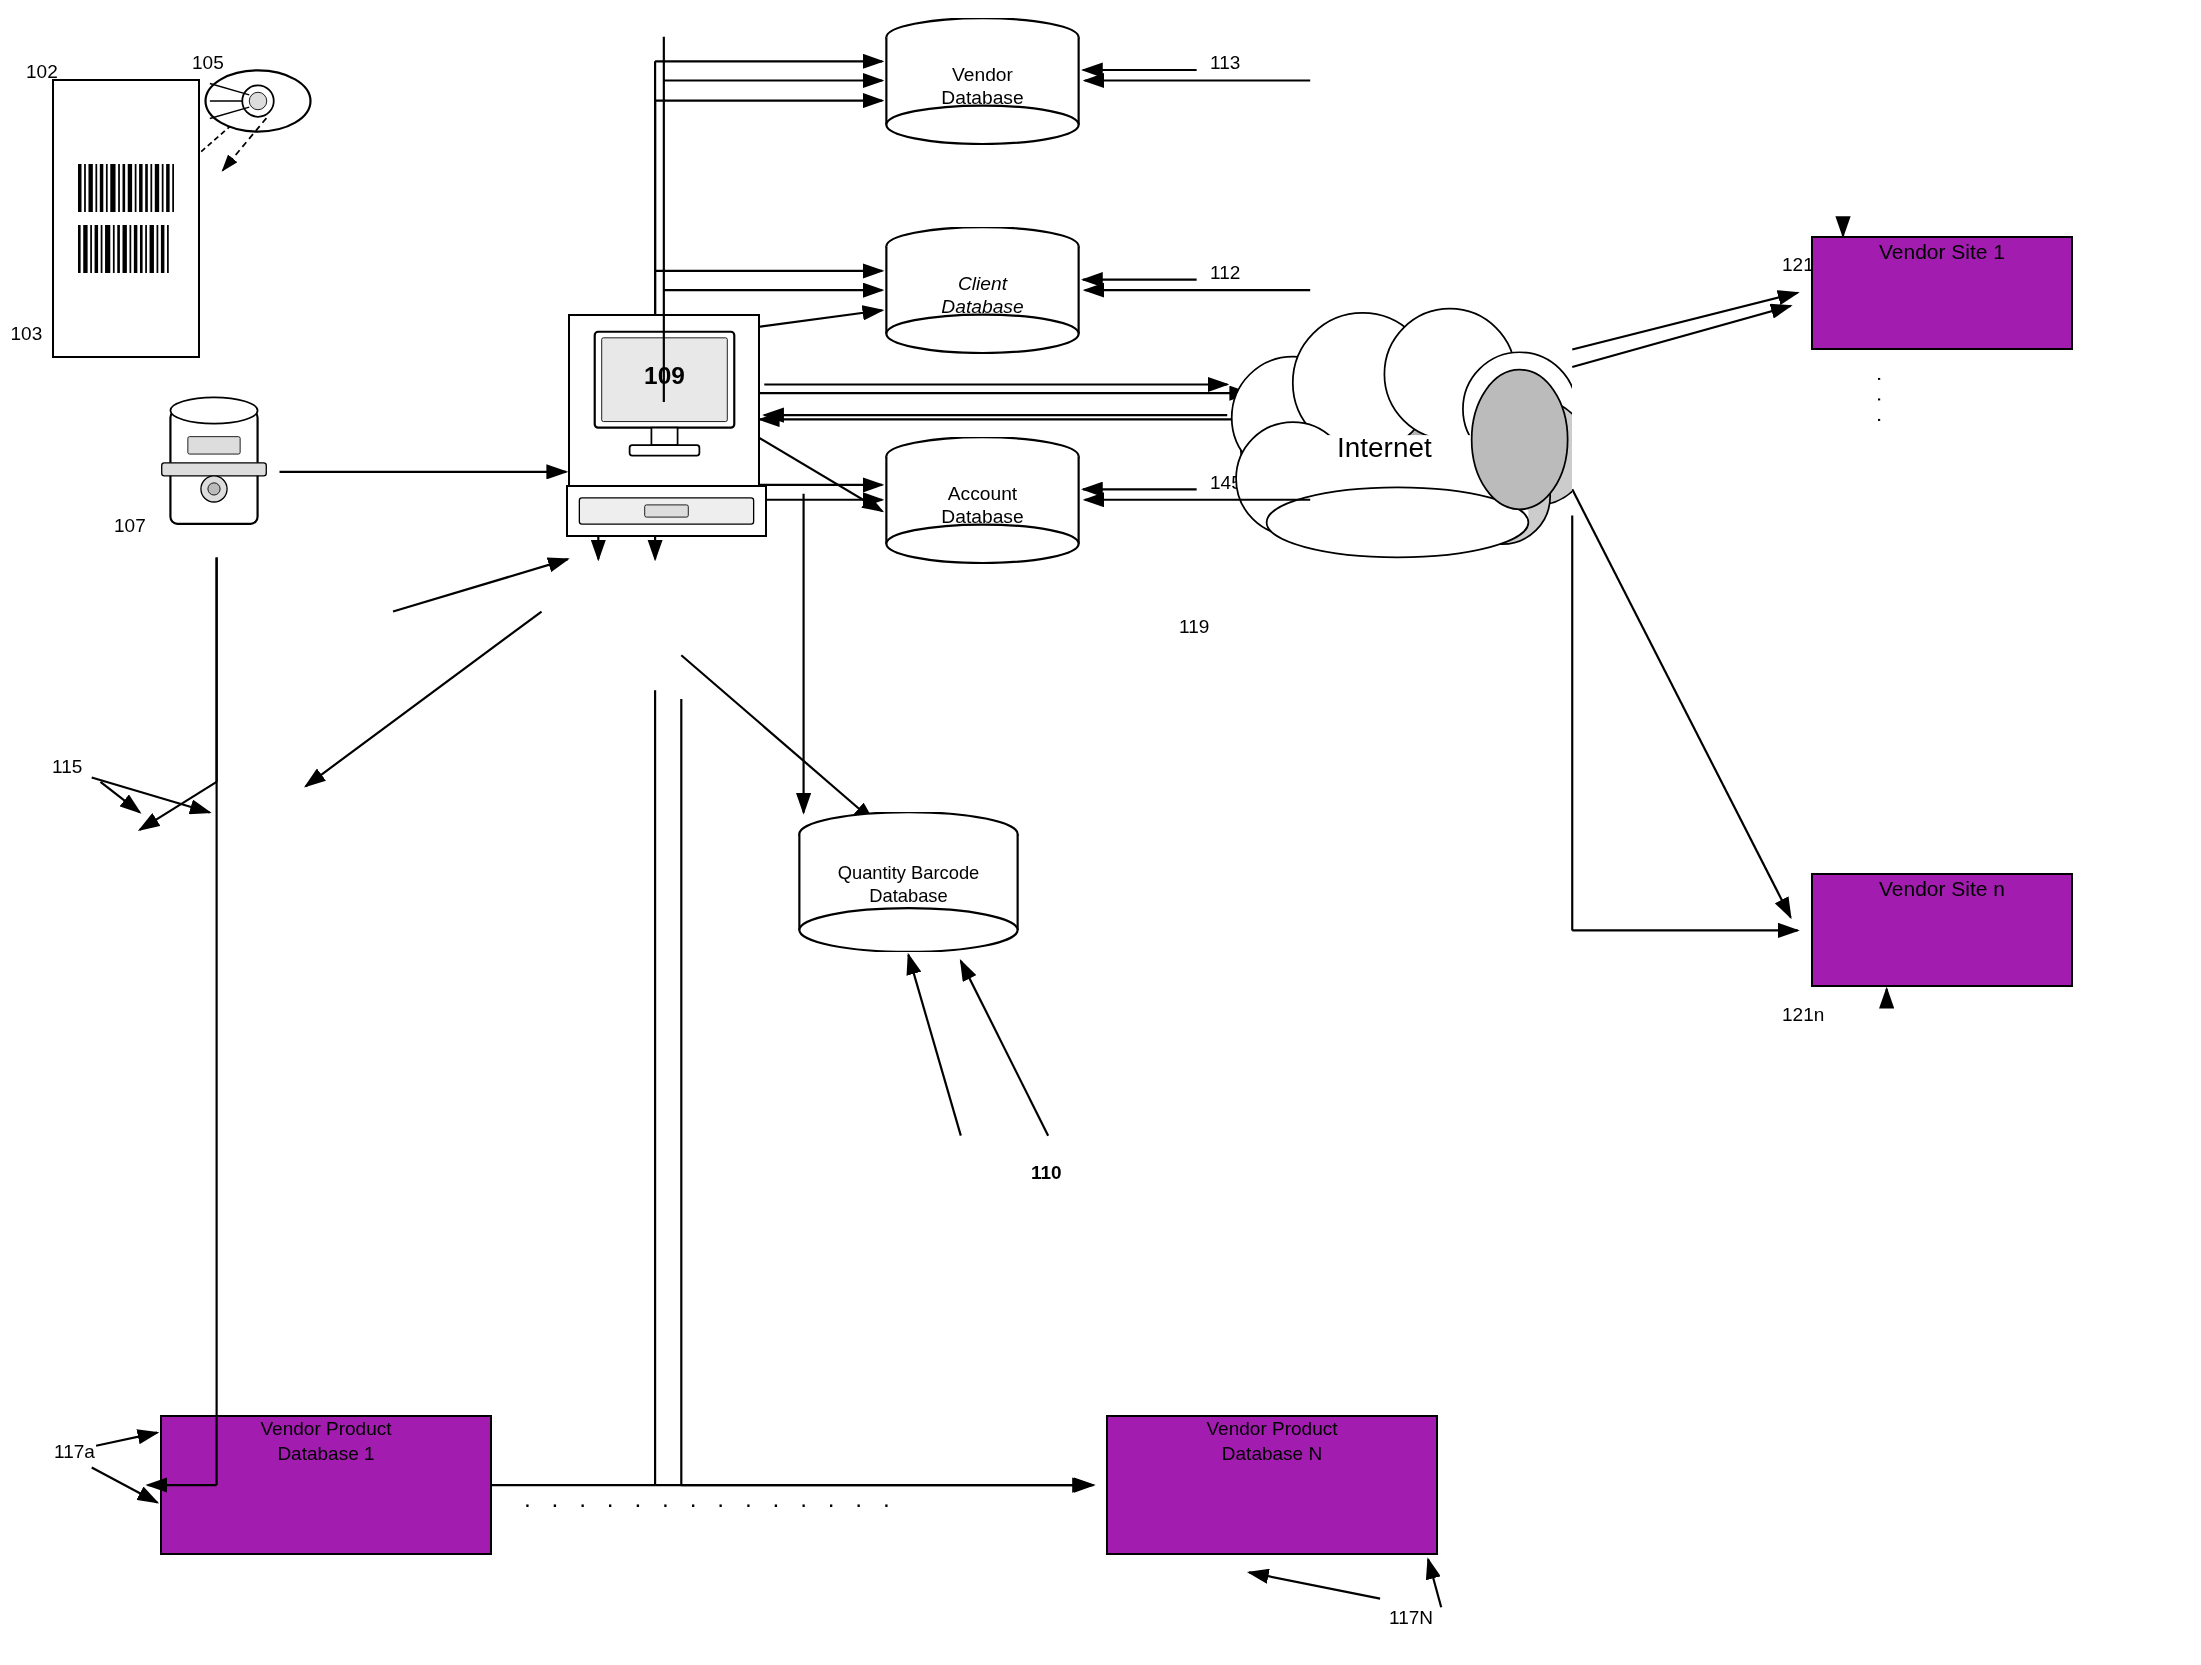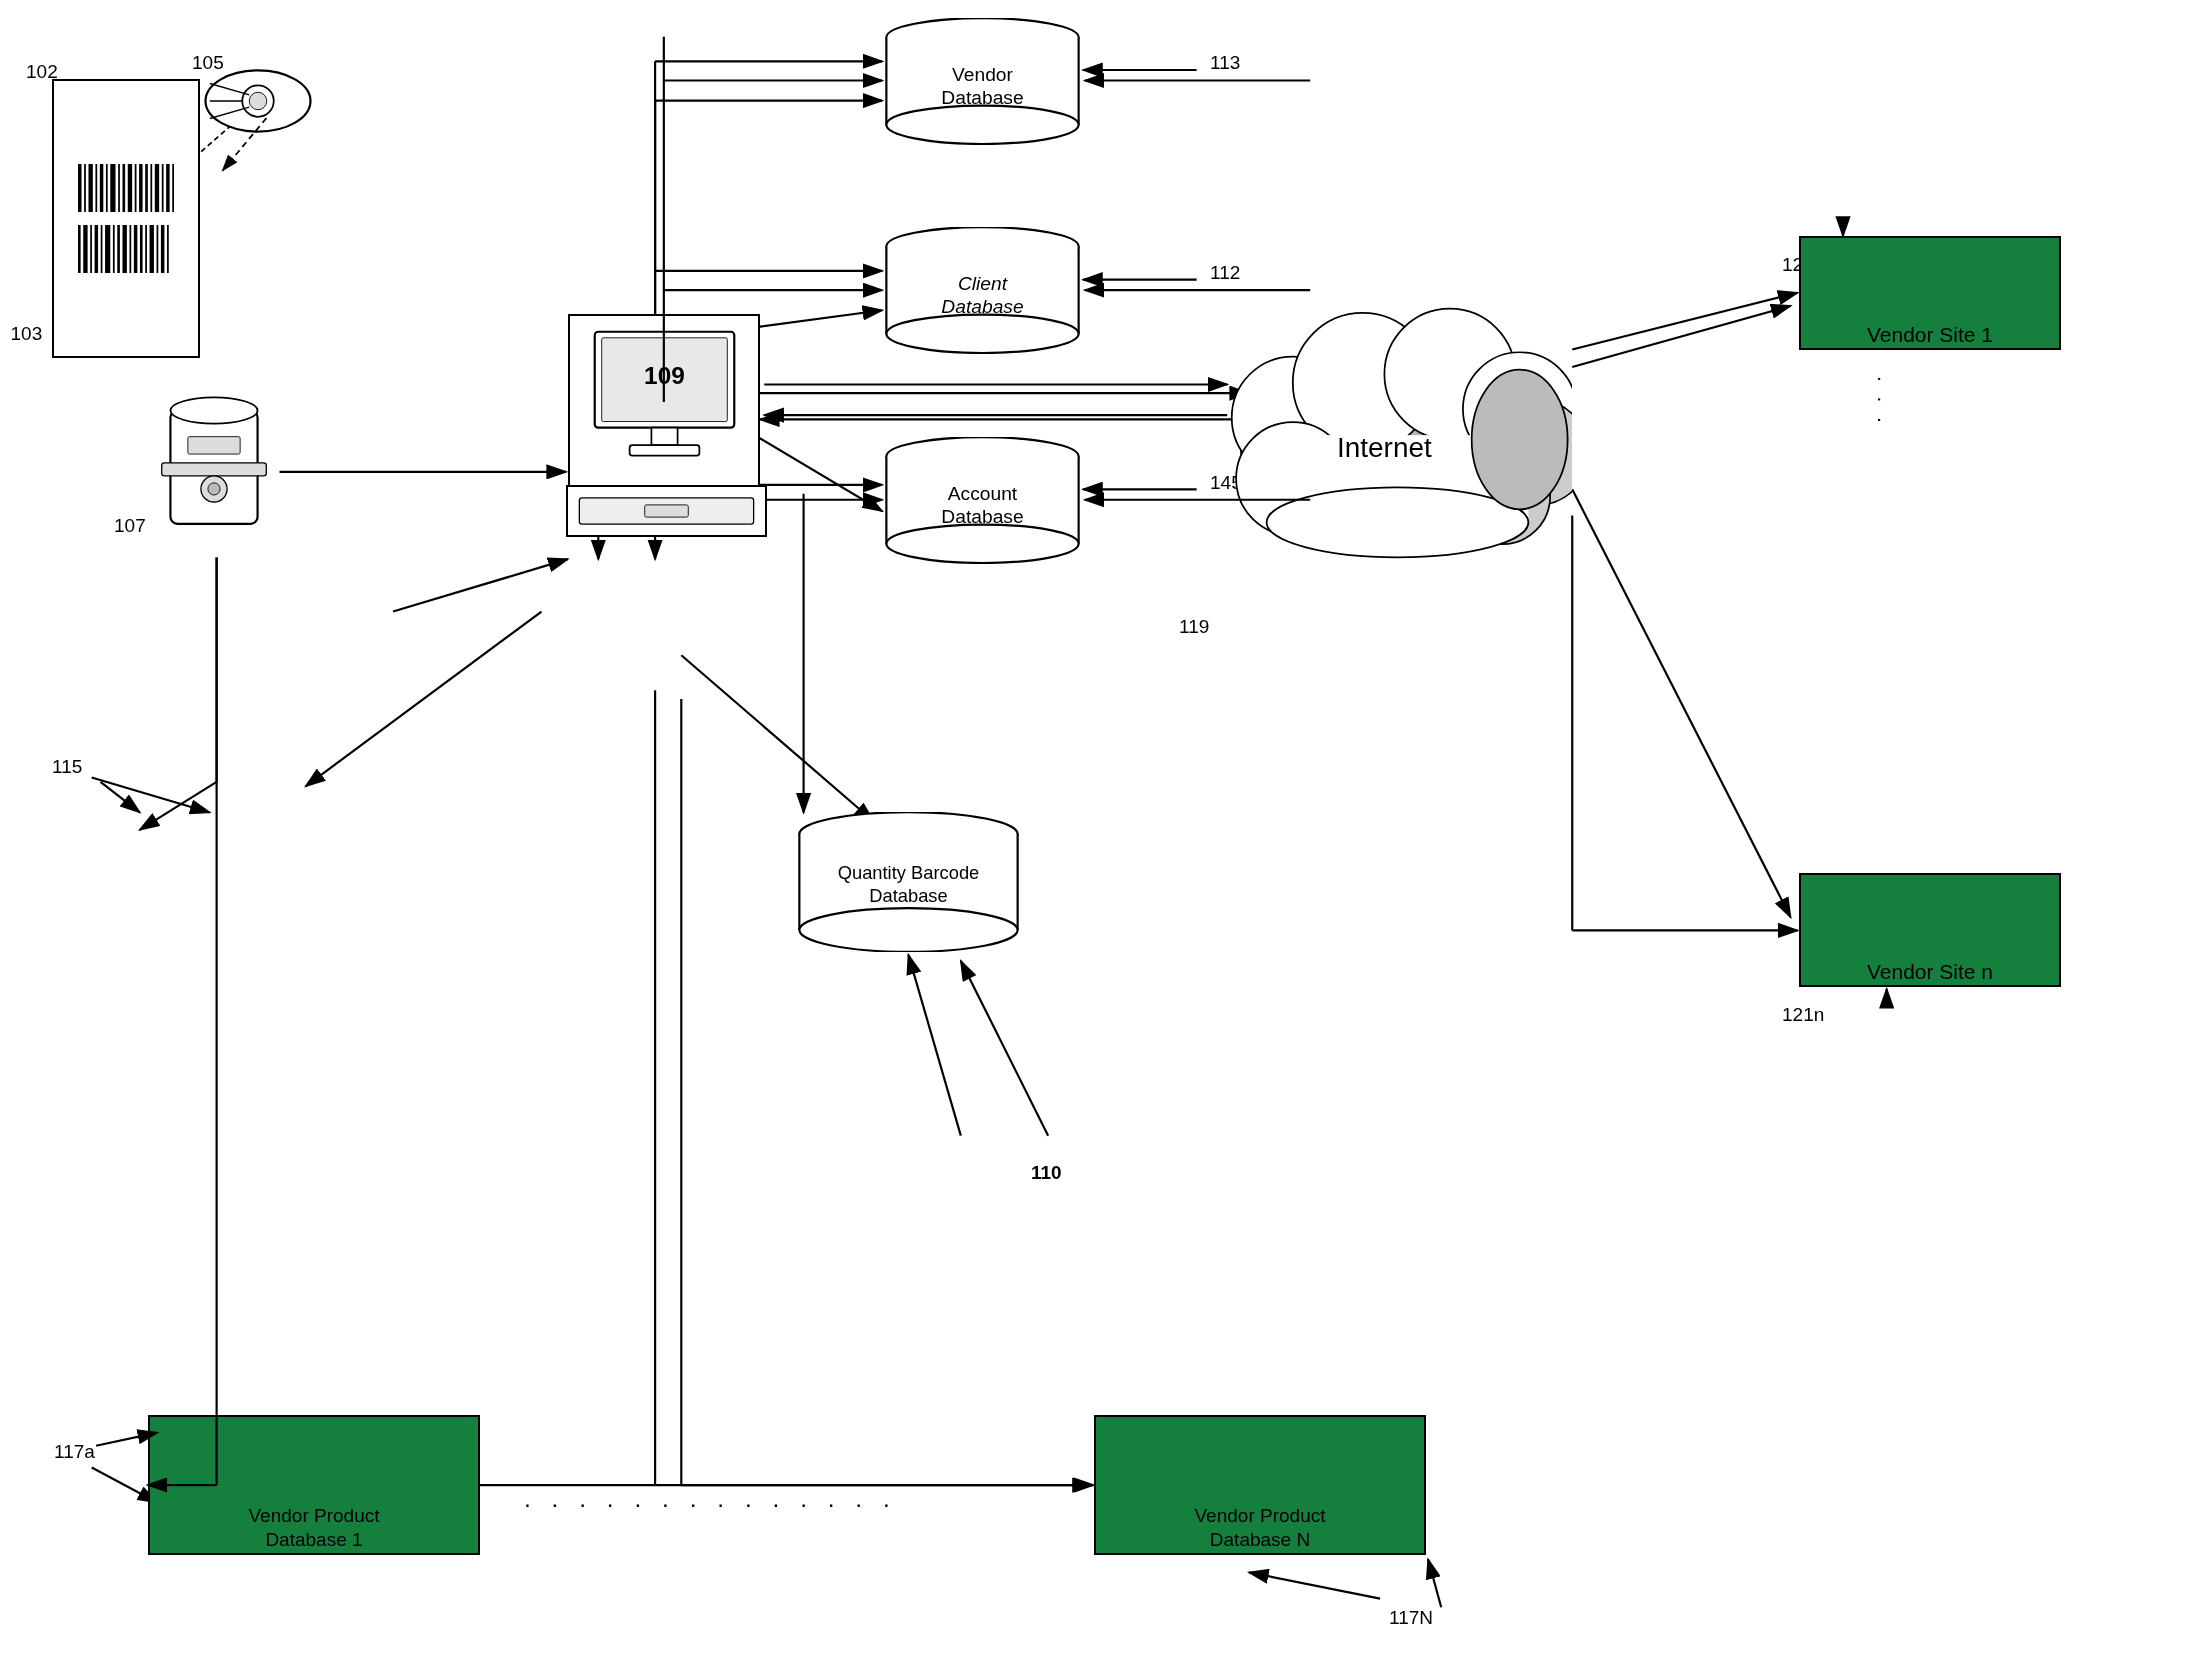--- a/index.html
+++ b/index.html
@@ -13,28 +13,29 @@
     }
     .diagram-container {
       position: absolute;
       top: 0; left: 0;
       width: 2202px;
       height: 1666px;
     }
     
     .box-rect {
       position: absolute;
-      background: #15803d;
+      background: #a21caf;
       border: 2.2px solid #000;
       display: flex;
-      align-items: flex-end;
+      align-items: flex-start;
       justify-content: center;
       text-align: center;
       font-size: 19px;
       line-height: 1.3;
+      margin-left: 12px;
     }
     
     .label {
       position: absolute;
       font-size: 19px;
       font-weight: normal;
     }
     
     .connections-svg {
       position: absolute;

